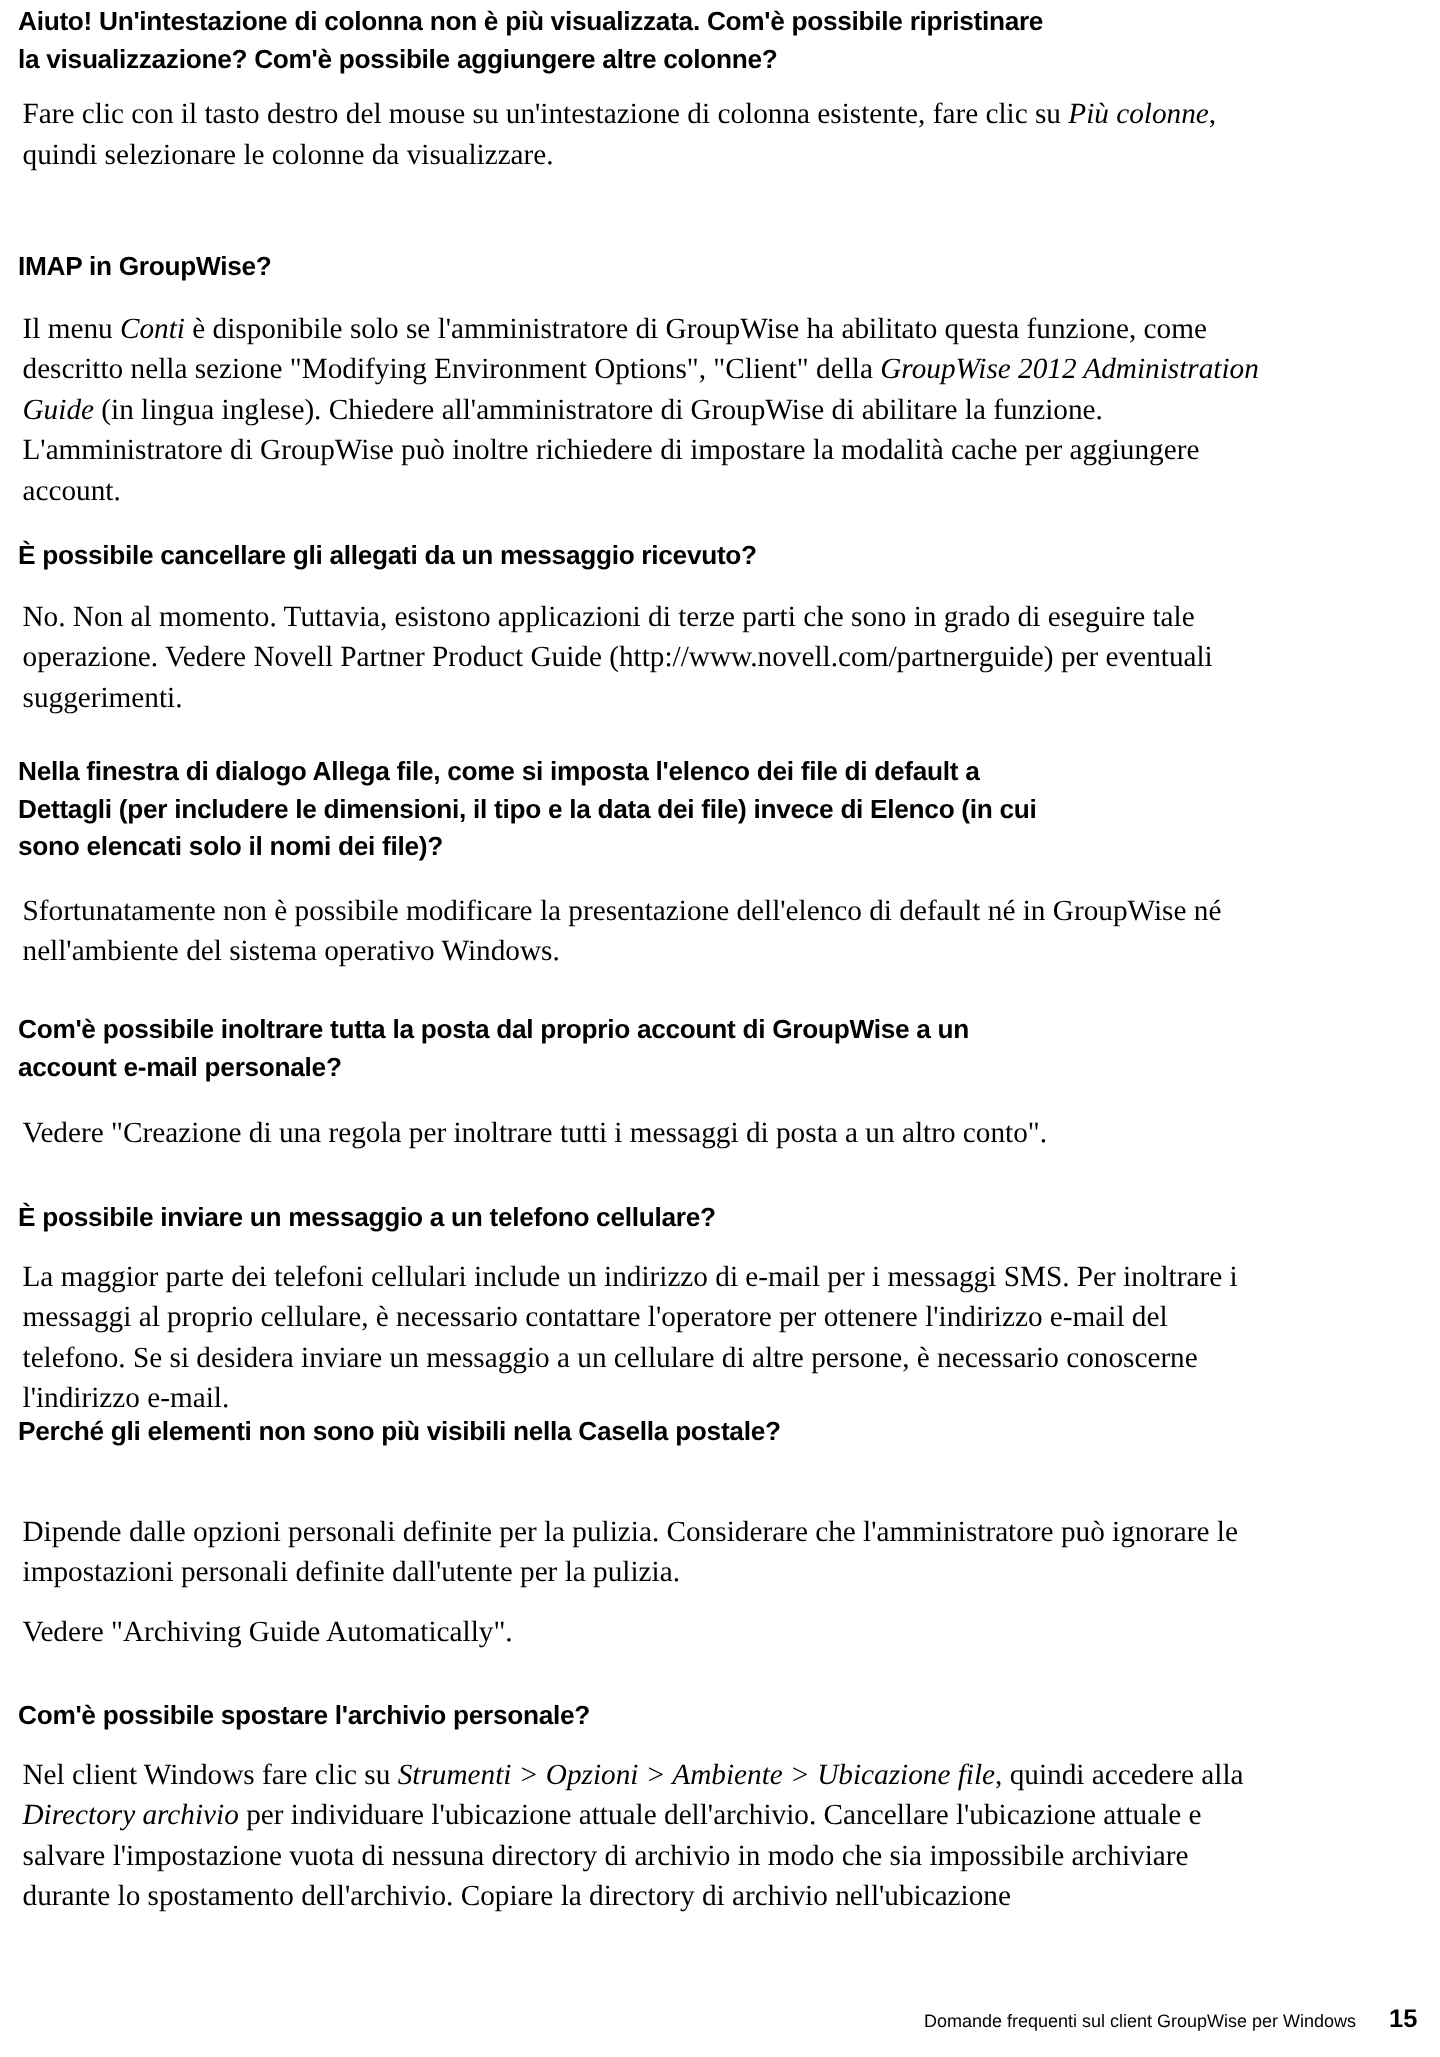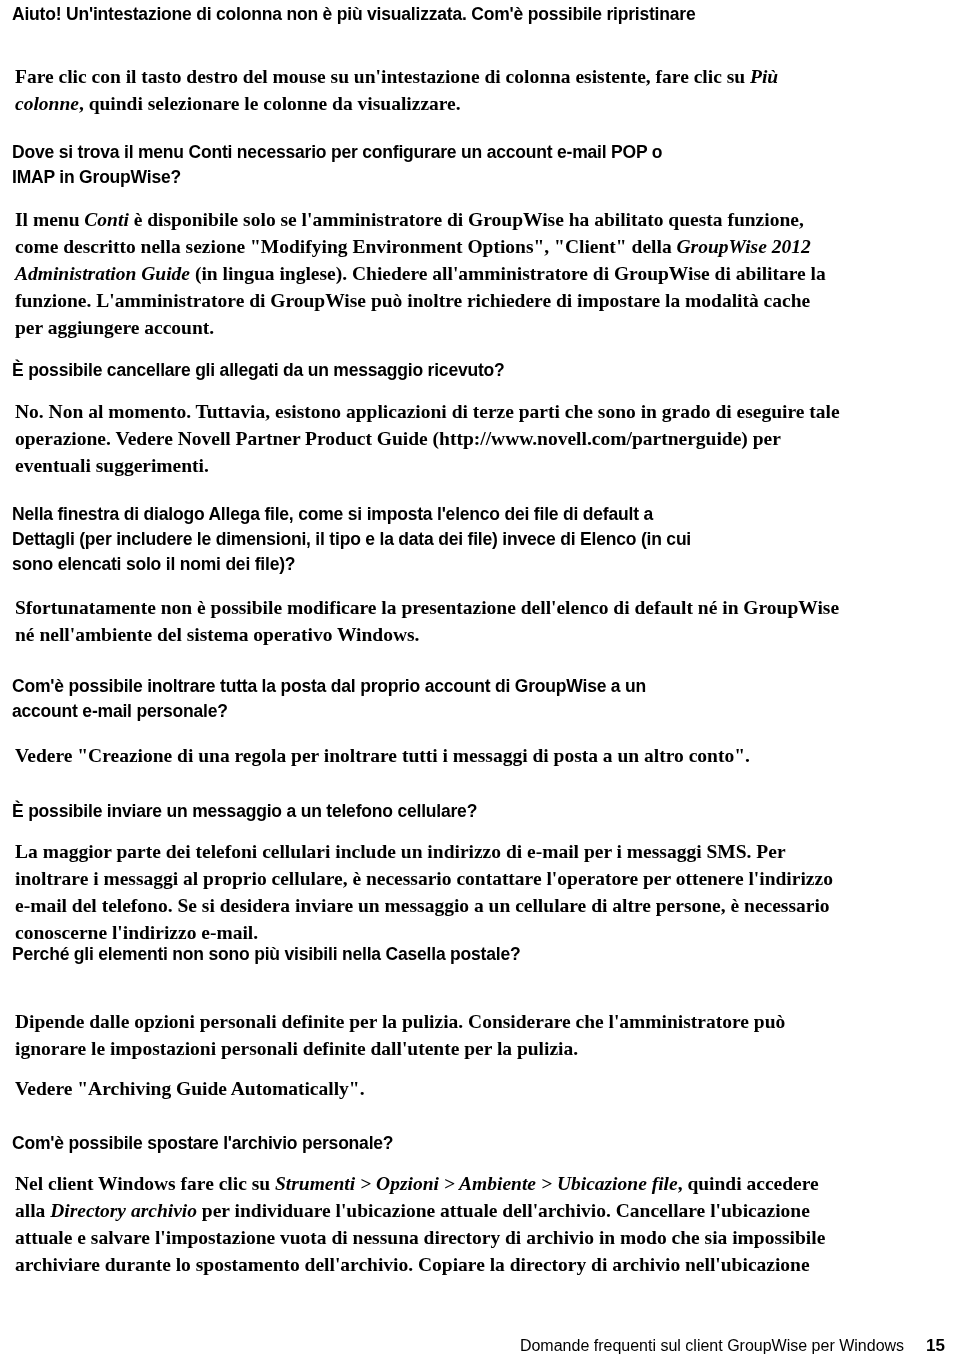--- a/index.html
+++ b/index.html
@@ -46,21 +46,20 @@
 
   
   .body-par {
     font-family: "Liberation Serif", serif;
     font-size: 19.5px;
     line-height: 27px;
     color: #000000;
     margin: 0;
     padding: 0 118px 0 15px;
     text-align: left;
-    font-weight: bold;
   }
 
   .it { font-style: italic; }
 
   a.doclink, .doclink {
     color: #000000;
     text-decoration: none;
   }
   .doclink.it { font-style: italic; }
 
@@ -73,51 +72,52 @@
     left: 0;
     top: 1336px;
     width: 960px;
     height: 30px;
     padding-right: 15px;
     box-sizing: border-box;
     text-align: right;
     font-family: "Liberation Sans", sans-serif;
   }
   .footer-title {
-    font-size: 16px;
+    font-size: 12px;
     color: #000000;
     display: inline;
   }
   .footer-page {
     font-size: 17px;
     font-weight: bold;
     color: #000000;
     display: inline;
     margin-left: 22px;
   }
 </style>
 </head>
 <body>
 
 <div class="page">
   <div class="content">
 
     <div class="blk" style="top:2px;">
       <div class="qheading">
         <span>Aiuto! Un'intestazione di colonna non è più visualizzata. Com'è possibile ripristinare</span><br>
+        <span>la visualizzazione? Com'è possibile aggiungere altre colonne?</span>
       </div>
     </div>
 
     <div class="blk" style="top:63px;">
       <p class="body-par"><span>Fare clic con il tasto destro del mouse su un'intestazione di colonna esistente, fare clic su </span><span class="it">Più colonne</span><span>, quindi selezionare le colonne da visualizzare.</span></p>
     </div>
 
     <div class="blk" style="top:140px;">
       <div class="qheading">
-        <span>Dove si trova il menu Conti necessario per configurare un account e-mail POP o</span><br>
+        <br>
         <span>IMAP in GroupWise?</span>
       </div>
     </div>
 
     <div class="blk" style="top:206px;">
       <p class="body-par"><span>Il menu </span><span class="it">Conti</span><span> è disponibile solo se l'amministratore di GroupWise ha abilitato questa funzione, come descritto nella sezione "</span><a class="doclink" href="#">Modifying Environment Options</a><span>", "</span><a class="doclink" href="#">Client</a><span>" della </span><a class="doclink it" href="#">GroupWise 2012 Administration Guide</a><span> (in lingua inglese). Chiedere all'amministratore di GroupWise di abilitare la funzione. L'amministratore di GroupWise può inoltre richiedere di impostare la modalità cache per aggiungere account.</span></p>
     </div>
 
     <div class="blk" style="top:358px;">
       <div class="qheading">

